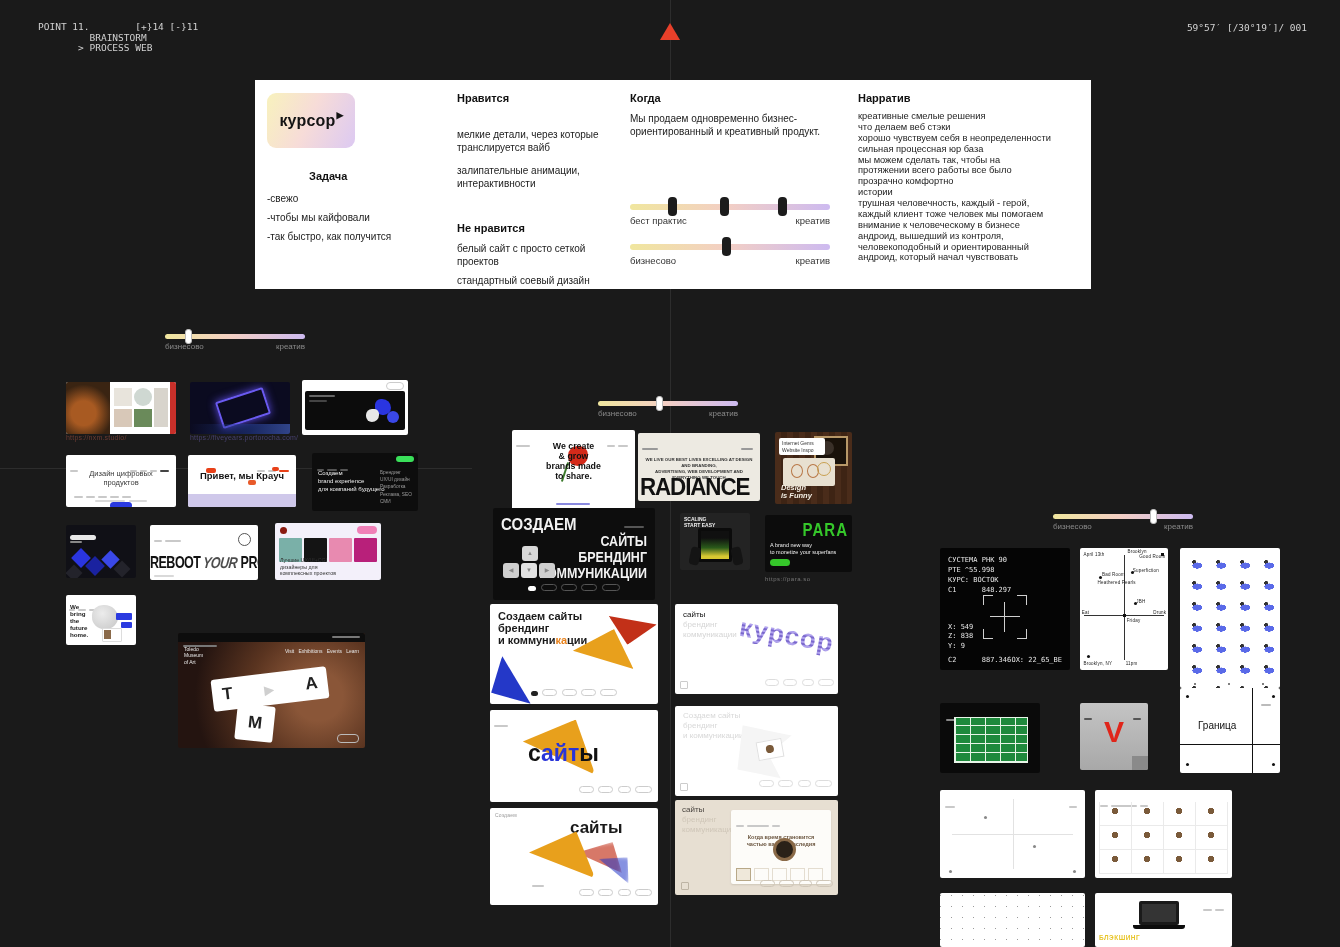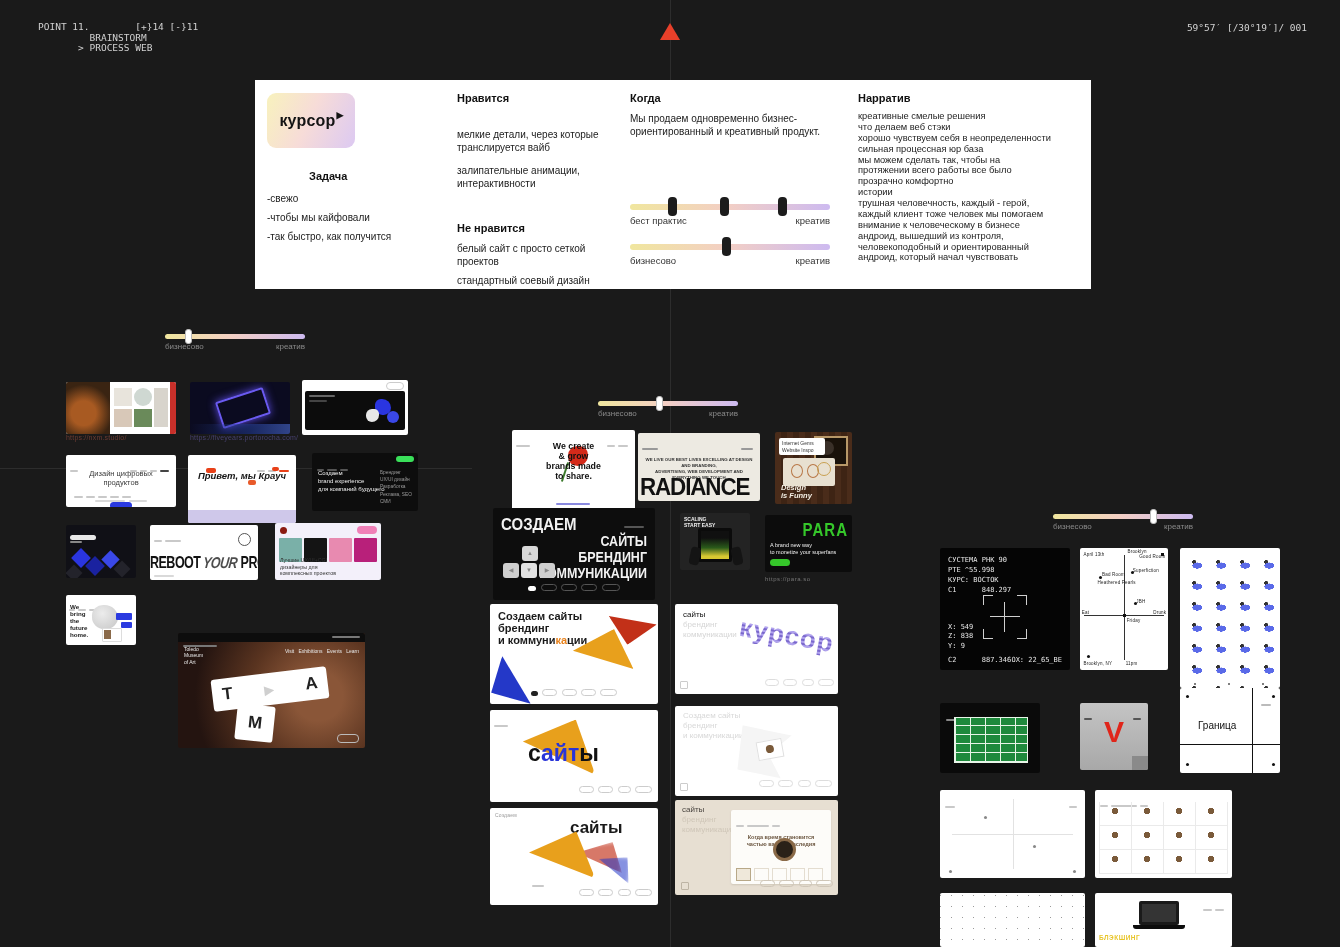--- a/index.html
+++ b/index.html
@@ -179,21 +179,21 @@
     <div class="tinybars abs" style="right:4px;top:3px;"><span style="width:7px;"></span><span style="width:7px;"></span><span style="width:7px;"></span><span style="width:9px;background:#444;"></span></div>
     <div class="pre" style="position:absolute;left:0;right:0;top:14px;text-align:center;font-size:7.5px;color:#3a3a3a;line-height:1.2;">Дизайн цифровых
 продуктов</div>
     <div class="abs" style="left:0;right:0;top:33px;text-align:center;">
       <span class="bar" style="width:30px;height:2px;"></span> <span class="bar" style="width:18px;height:2px;"></span>
     </div>
     <div class="tinybars abs" style="left:8px;bottom:5px;"><span style="width:9px;"></span><span style="width:9px;"></span><span style="width:9px;"></span><span style="width:9px;"></span><span style="width:9px;"></span></div>
     <span class="pill abs" style="left:44px;bottom:-2px;width:22px;height:7px;background:#2a3ae0;"></span>
   </div>
 
-  <div class="th" style="left:188px;top:455px;width:108px;height:68px;font-style:italic;">
+  <div class="th" style="left:188px;top:455px;width:108px;height:52px;">
     <div class="tinybars abs" style="right:4px;top:3px;"><span style="width:8px;"></span><span style="width:8px;"></span><span style="width:10px;background:#e84018;"></span></div>
     <div style="position:absolute;left:0;right:0;top:15px;text-align:center;font-size:9.5px;font-weight:800;color:#151515;">Привет, мы Крауч</div>
     <span class="abs" style="left:18px;top:13px;width:10px;height:5px;background:#e84018;border-radius:2px;"></span>
     <span class="abs" style="left:60px;top:25px;width:8px;height:5px;background:#e85a2a;border-radius:2px;"></span>
     <span class="abs" style="left:84px;top:12px;width:7px;height:4px;background:#e84018;border-radius:2px;"></span>
     <div class="abs" style="left:0;right:0;bottom:0;height:13px;background:#cfc8ea;">
       <div class="tinybars" style="margin:5px 0 0 8px;"></div>
     </div>
   </div>
 

